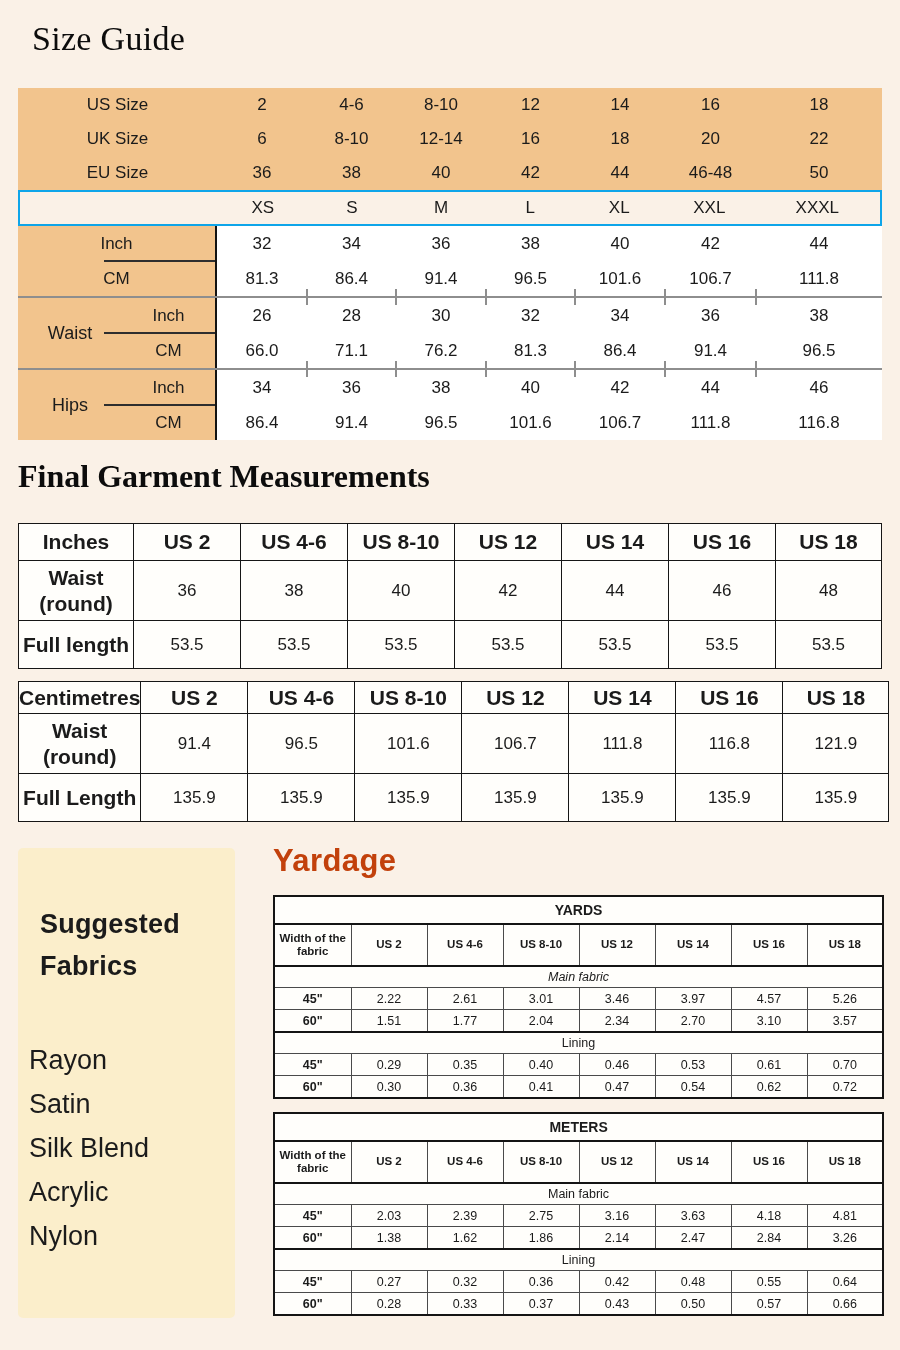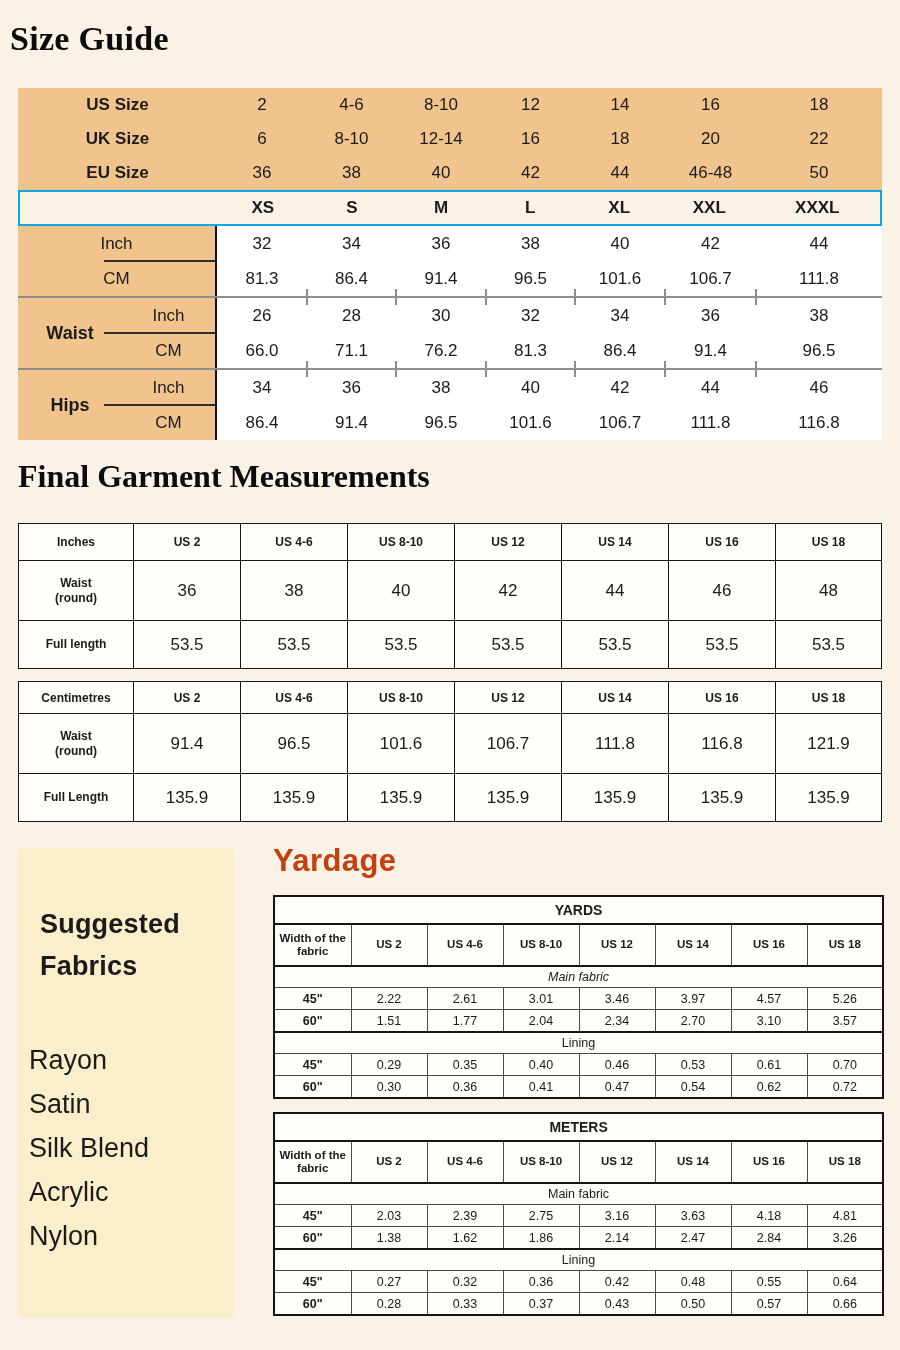--- a/index.html
+++ b/index.html
@@ -3,24 +3,24 @@
 <meta charset="utf-8">
 <style>
   html,body{margin:0;padding:0}
   body{
     width:900px;height:1350px;overflow:hidden;
     background:#faf1e7;color:#1b1b1b;
     font-family:"Liberation Sans",sans-serif;
   }
   .page{position:relative;width:900px;height:1350px}
   .serif{font-family:"Liberation Serif","DejaVu Serif",serif}
-  .bold{font-weight:700}
+  .bold{font-weight:400}
 
   
-  .title{position:absolute;left:10px;top:20px;margin:0;font-size:34px;font-weight:700;color:#0c0c0c;letter-spacing:.3px}
+  .title{position:absolute;left:32px;top:20px;margin:0;font-size:34px;font-weight:400;color:#0c0c0c;letter-spacing:.3px}
   .size-chart{position:absolute;left:18px;top:88px;width:864px}
   .conv{background:#f2c48d}
   .sg-row{display:flex;height:34px;align-items:center}
   .sg-lab{width:199px;text-align:center;font-size:17px}
   .sg-cell{text-align:center;font-size:17px}
   .sc0{width:90px}.sc1{width:89px}.sc2{width:90px}.sc3{width:89px}
   .sc4{width:90px}.sc5{width:91px}.sc6{width:126px}
   .sizes-row{display:flex;align-items:center;height:36px;border:2px solid #0ea5e9;box-sizing:border-box;background:#faf1e7}
   .meas{background:#fff}
   .mg{display:flex;height:70px}
@@ -33,21 +33,21 @@
   .mg-data{flex:1;display:flex;flex-direction:column}
   .mg-row{display:flex;height:35px}
   .mg-row .sg-cell{height:35px;line-height:35px}
   .tick{position:relative}
   .tick::before{content:"";position:absolute;left:-1px;top:-9px;width:2px;height:16px;background:#8e8e8e}
 
   
   .title2{position:absolute;left:18px;top:458px;margin:0;font-size:32px;font-weight:700;color:#0c0c0c}
   .gt{position:absolute;left:18px;border-collapse:collapse;table-layout:fixed;background:#fffefb}
   .gt td{border:1.5px solid #161616;text-align:center;padding:0;font-size:17px;vertical-align:middle}
-  .gt td.bold{font-size:12px;font-weight:700}
+  .gt td.bold{font-size:21px;font-weight:700}
   .gt1{top:523px}.gt2{top:681px}
   .ghead td{height:36px}
   .gt2 .ghead td{height:31px}
   .grow0 td{height:59px}
   .grow1 td{height:47px}
   .pre{white-space:pre-line;line-height:1.2}
 
   
   .fabrics{position:absolute;left:18px;top:848px;width:217px;height:470px;background:#fbeecb;border-radius:5px}
   .fab-head{margin:56px 0 0 22px;font-size:27px;font-weight:700;line-height:1.55;letter-spacing:.2px;width:160px}

